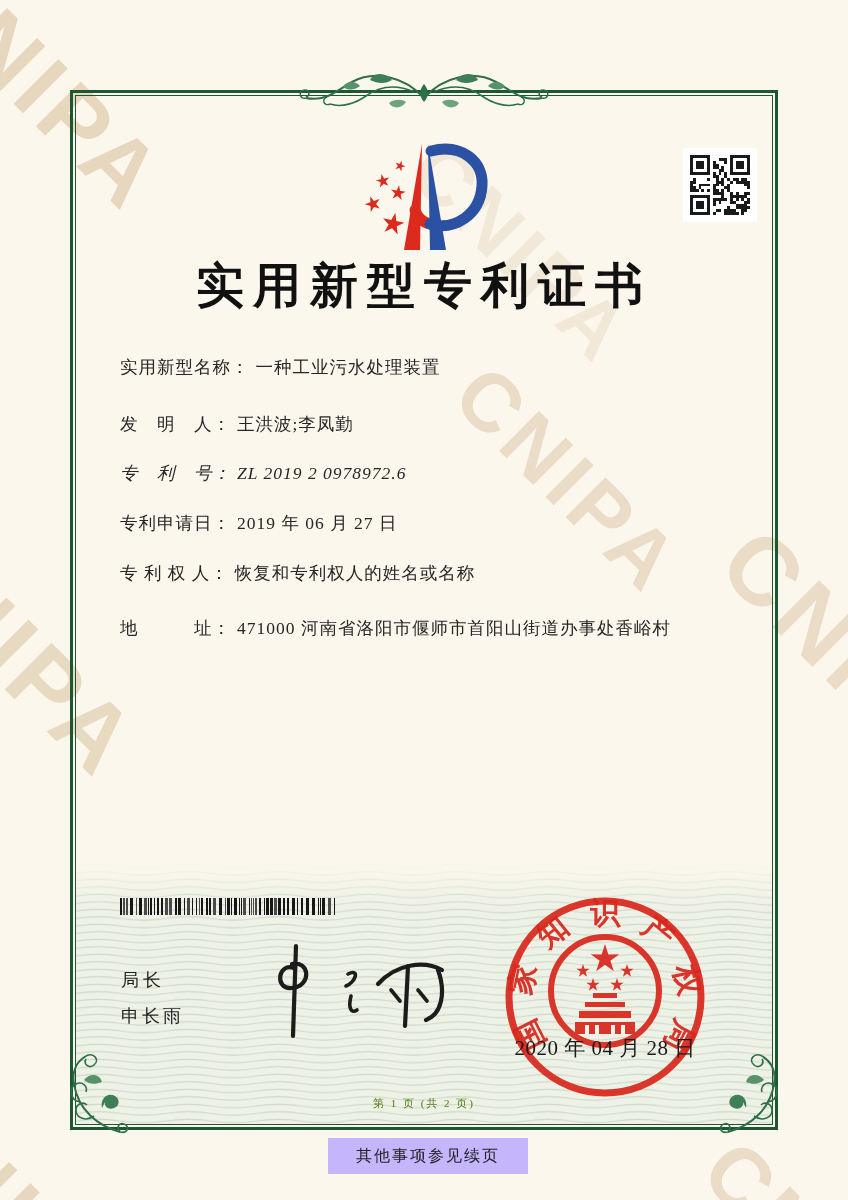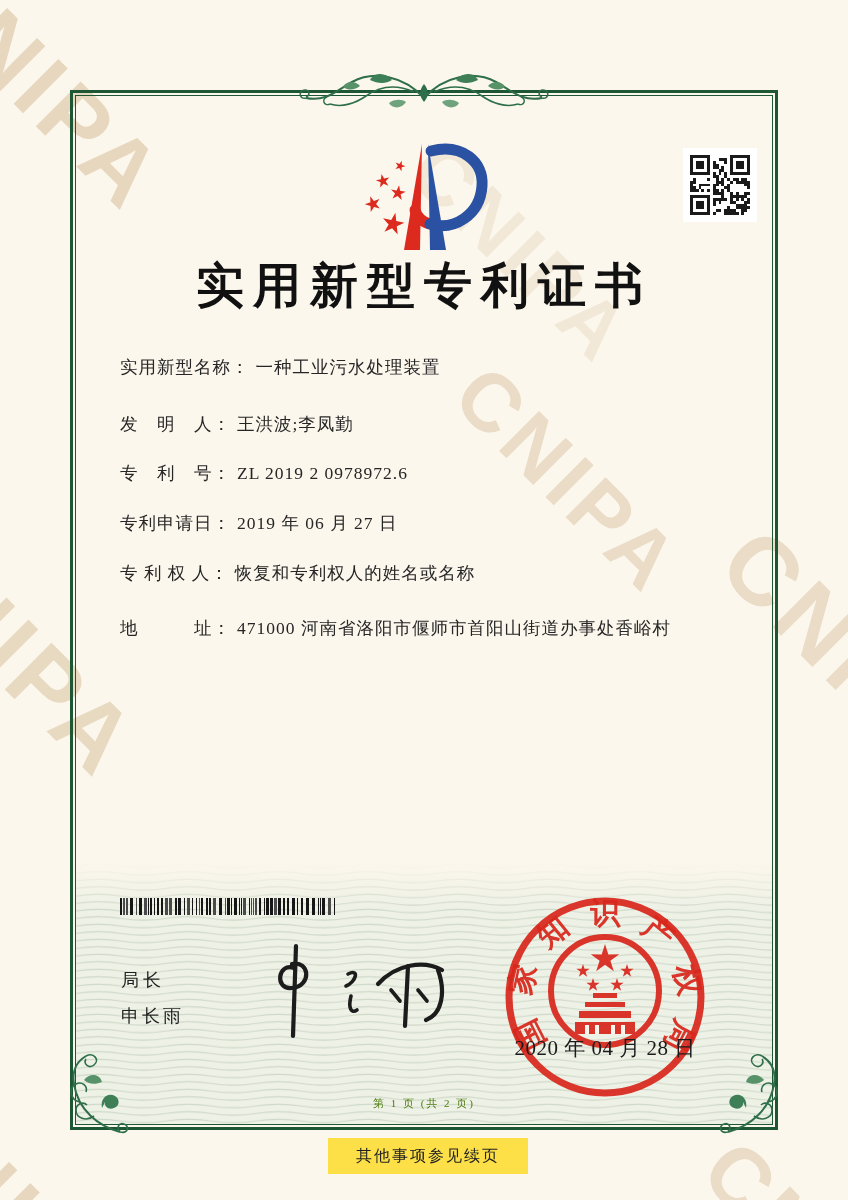--- a/index.html
+++ b/index.html
@@ -36,21 +36,21 @@
   .barcode{ position:absolute; left:120px; top:898px; z-index:3; }
   .director-title{ position:absolute; left:121px; top:968px; font-size:18px;
     letter-spacing:4px; z-index:3; color:#1e1e1e; }
   .director-name{ position:absolute; left:121px; top:1004px; font-size:18px;
     letter-spacing:3px; z-index:3; color:#1e1e1e; }
   .signature{ position:absolute; left:248px; top:938px; z-index:4; }
   .seal{ position:absolute; left:500px; top:892px; z-index:4; }
   .page-info{ position:absolute; left:0; top:1096px; width:848px; text-align:center;
     font-size:11px; letter-spacing:2px; color:#4d7c0f; z-index:3; }
   .note-box{ position:absolute; left:328px; top:1138px; width:200px; height:36px;
-    background:#fde047; z-index:3; text-align:center; line-height:36px;
+    background:#c4b5fd; z-index:3; text-align:center; line-height:36px;
     font-size:16px; letter-spacing:2px; color:#222; }
   .ornament{ position:absolute; z-index:4; pointer-events:none; }
 </style>
 </head>
 <body>
 
 <div class="page">
 
   <div class="wm" style="left:-38px;top:-58px;font-size:92px;opacity:.40;transform:rotate(45deg);">CNIPA</div>
   <div class="wm" style="left:452px;top:128px;font-size:80px;opacity:.18;transform:rotate(45deg);">CNIPA</div>
@@ -272,21 +272,21 @@
   </div>
 
   <div class="title">实用新型专利证书</div>
 
   <div class="fieldrow" style="top:355px;">
     <span class="lbl">实用新型名称：</span><span class="val">一种工业污水处理装置</span>
   </div>
   <div class="fieldrow" style="top:412px;">
     <span class="lbl">发　明　人：</span><span class="val">王洪波;李凤勤</span>
   </div>
-  <div class="fieldrow" style="top:461px;">
+  <div class="fieldrow" style="top:461px;font-style:italic;">
     <span class="lbl">专　利　号：</span><span class="val">ZL 2019 2 0978972.6</span>
   </div>
   <div class="fieldrow" style="top:511px;">
     <span class="lbl">专利申请日：</span><span class="val">2019 年 06 月 27 日</span>
   </div>
   <div class="fieldrow" style="top:561px;">
     <span class="lbl">专 利 权 人：</span><span class="val">恢复和专利权人的姓名或名称</span>
   </div>
   <div class="fieldrow" style="top:616px;">
     <span class="lbl">地　　　址：</span><span class="val">471000 河南省洛阳市偃师市首阳山街道办事处香峪村</span>

